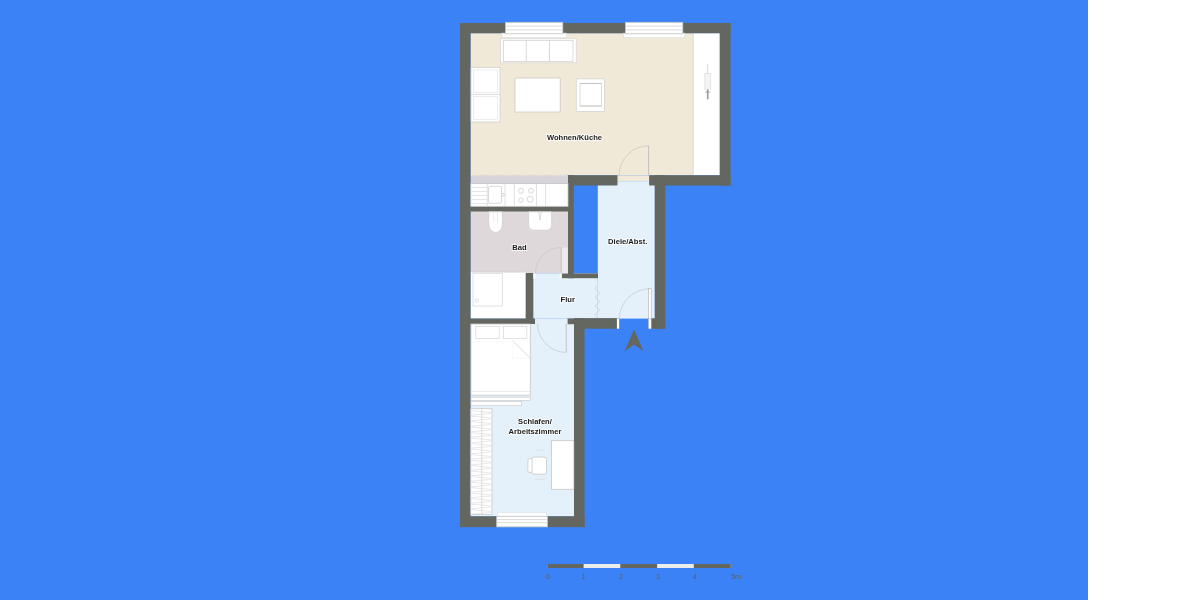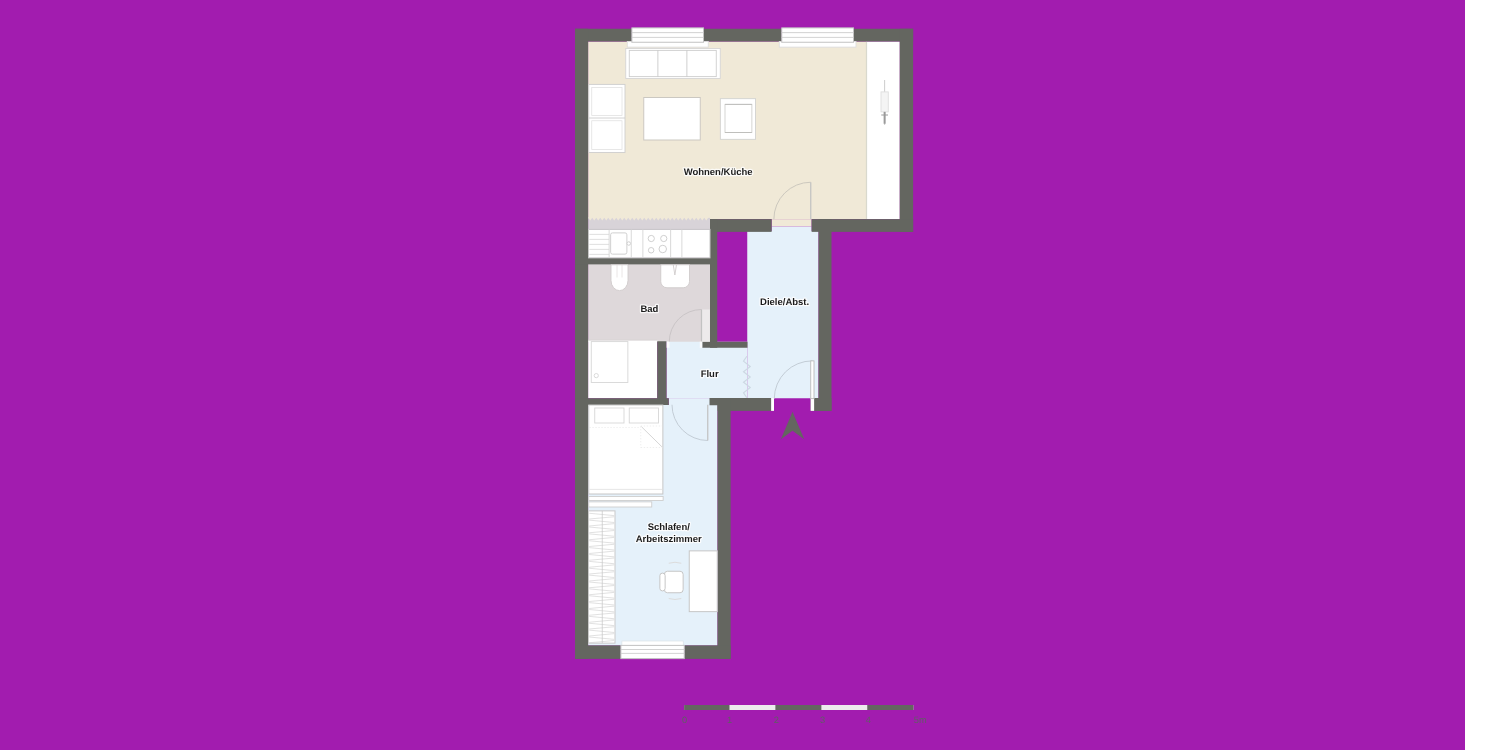--- a/index.html
+++ b/index.html
@@ -1,16 +1,16 @@
 <!DOCTYPE html>
 <html><head>
 <meta charset="utf-8">
 <style>
   html,body{margin:0;padding:0;background:#ffffff;}
-  .page{width:1172px;height:600px;position:relative;overflow:hidden;background:#a21caf;}
+  .page{width:1088px;height:600px;position:relative;overflow:hidden;background:#3b82f6;}
   svg{display:block;}
   text{font-family:"Liberation Sans", sans-serif;}
   .lbl{paint-order:stroke;stroke:rgba(255,255,255,0.8);stroke-width:2px;stroke-linejoin:round;}
 </style>
 </head>
 <body>
 <div class="page">
 <svg width="1200" height="600" viewBox="0 0 1200 600">
 
 <rect x="470.5" y="33.2" width="222.5" height="142.1" fill="#f0e9d7"></rect>

